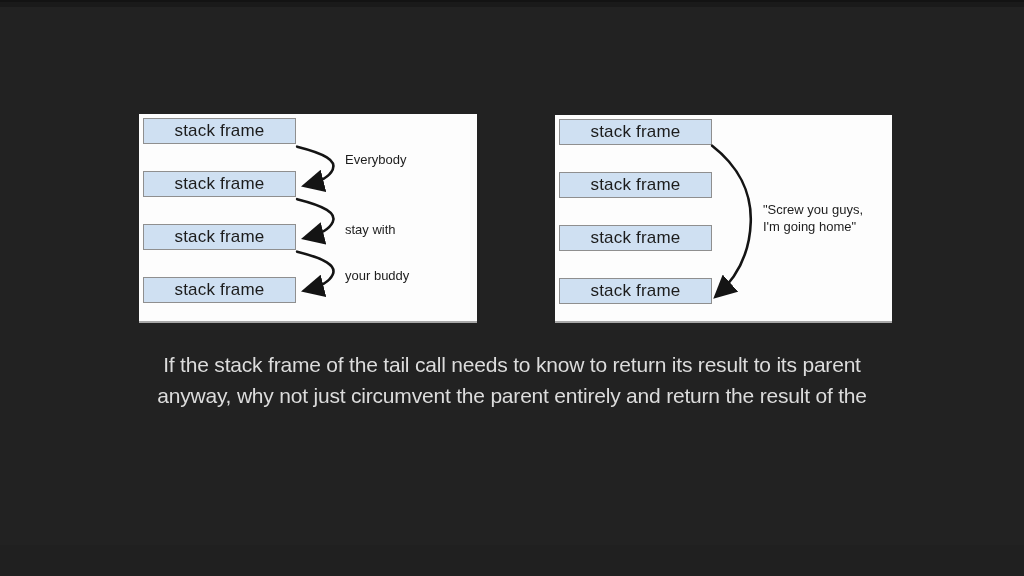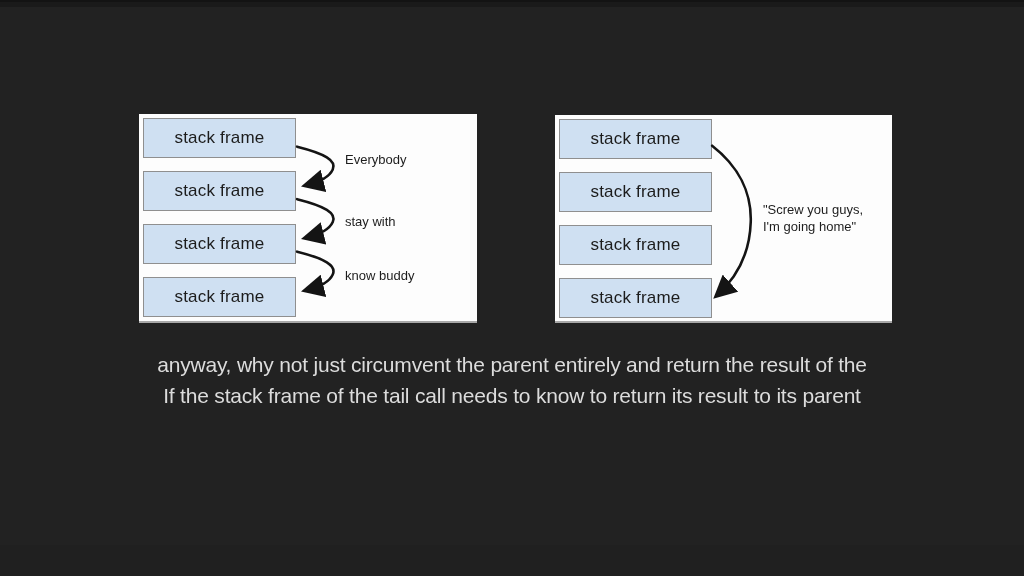--- a/index.html
+++ b/index.html
@@ -29,21 +29,21 @@
     position: absolute;
     background: #fdfdfd;
     border-bottom: 2px solid #a8a8a8;
   }
   .panel-left  { left: 139px; top: 114px; width: 338px; height: 209px; }
   .panel-right { left: 555px; top: 115px; width: 337px; height: 208px; }
   .stack-box {
     position: absolute;
     left: 4px;
     width: 153px;
-    height: 40px;
+    height: 26px;
     background: #cfe0f2;
     border: 1px solid #8f8f8f;
     display: flex;
     align-items: center;
     justify-content: center;
     font-size: 17px;
     color: #1c1c1c;
     letter-spacing: 0.2px;
   }
   .box-pos-0 { top: 4px; }
@@ -57,21 +57,21 @@
     pointer-events: none;
   }
   .arrow-label {
     position: absolute;
     left: 206px;
     font-size: 13px;
     color: #1d1d1d;
     white-space: nowrap;
   }
   .label-pos-0 { top: 38px; }
-  .label-pos-1 { top: 100px; }
+  .label-pos-1 { top: 108px; }
   .label-pos-2 { top: 154px; }
   .quote-label {
     position: absolute;
     left: 208px;
     top: 86px;
     font-size: 13px;
     line-height: 17px;
     color: #1d1d1d;
     white-space: nowrap;
   }
@@ -107,21 +107,21 @@
           <path d="M0,0 L9,4.5 L0,9 Z" fill="#141414"></path>
         </marker>
       </defs>
       <path d="M158,33 C186,40 198,47 194,56 C190,65 179,69 167,72" fill="none" stroke="#141414" stroke-width="2.6" stroke-linecap="round" marker-end="url(#ah1)"></path>
       <path d="M158,86 C186,93 198,100 194,109 C190,118 179,122 167,125" fill="none" stroke="#141414" stroke-width="2.6" stroke-linecap="round" marker-end="url(#ah1)"></path>
       <path d="M158,139 C186,146 198,153 194,162 C190,171 179,175 167,178" fill="none" stroke="#141414" stroke-width="2.6" stroke-linecap="round" marker-end="url(#ah1)"></path>
     </svg>
 
     <span class="arrow-label label-pos-0">Everybody</span>
     <span class="arrow-label label-pos-1">stay with</span>
-    <span class="arrow-label label-pos-2">know buddy</span>
+    <span class="arrow-label label-pos-2">your buddy</span>
   </div>
 
   <div class="panel panel-right">
     <div class="stack-box box-pos-0">stack frame</div>
     <div class="stack-box box-pos-1">stack frame</div>
     <div class="stack-box box-pos-2">stack frame</div>
     <div class="stack-box box-pos-3">stack frame</div>
 
     <svg class="arrow-svg" viewBox="0 0 337 208">
       <defs>
@@ -132,19 +132,19 @@
       <path d="M157,31 C184,52 197,79 196,108 C195,140 182,164 162,182" fill="none" stroke="#141414" stroke-width="2.6" stroke-linecap="round" marker-end="url(#ah2)"></path>
     </svg>
 
     <div class="quote-label">
       <div>"Screw you guys,</div>
       <div>I'm going home"</div>
     </div>
   </div>
 
   <div class="question">
+    <div>If the stack frame of the tail call needs to know to return its result to its parent</div>
     <div>anyway, why not just circumvent the parent entirely and return the result of the</div>
-    <div>If the stack frame of the tail call needs to know to return its result to its parent</div>
   </div>
 
   <div class="bottom-strip"></div>
 
 </div>
 
 </body></html>

